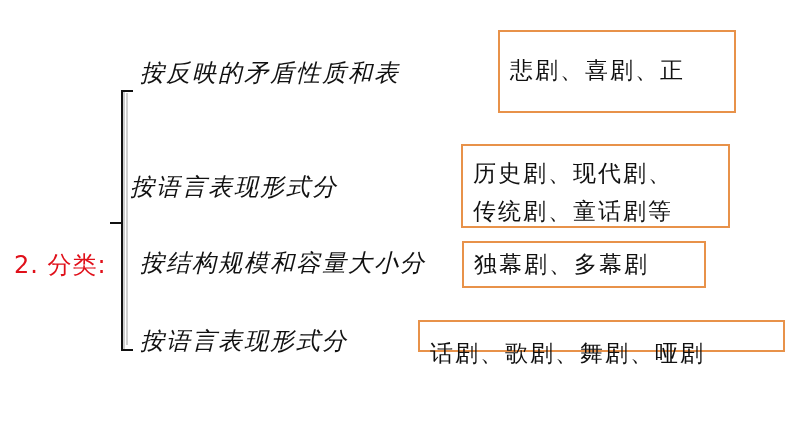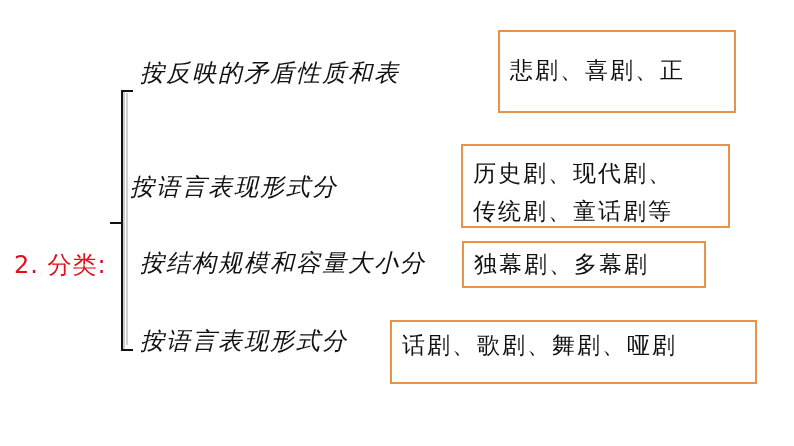--- a/index.html
+++ b/index.html
@@ -33,15 +33,15 @@
   <div>历史剧、现代剧、</div>
   <div>传统剧、童话剧等</div>
 </div>
 
 <div class="abs cat" style="left:140px; top:246px;">按结构规模和容量大小分</div>
 <div class="abs box" style="left:462px; top:241px; width:244px; height:47px; padding-top:2px;">
   <div>独幕剧、多幕剧</div>
 </div>
 
 <div class="abs cat" style="left:140px; top:324px;">按语言表现形式分</div>
-<div class="abs box" style="left:390px; top:320px; width:367px; height:64px; padding-top:4px;">
+<div class="abs box" style="left:418px; top:320px; width:367px; height:32px; padding-top:12px;">
   <div>话剧、歌剧、舞剧、哑剧</div>
 </div>
 
 </body></html>

